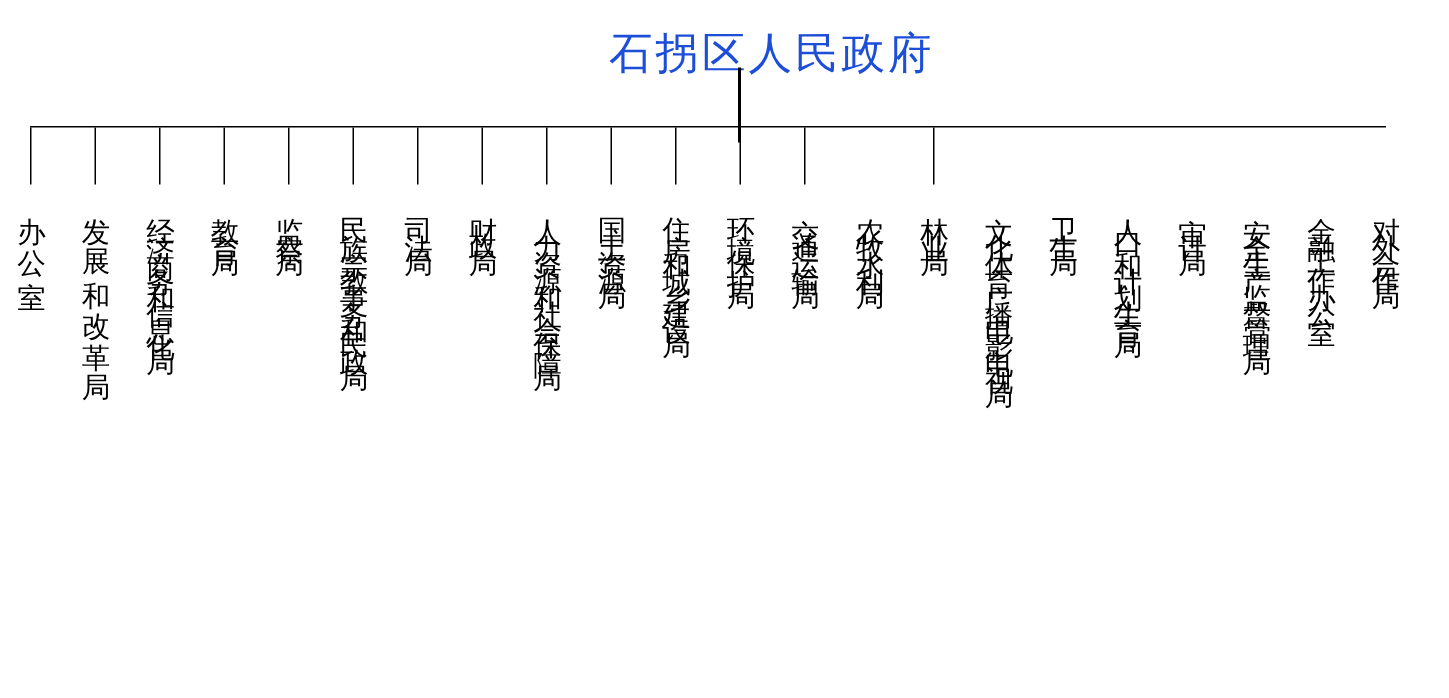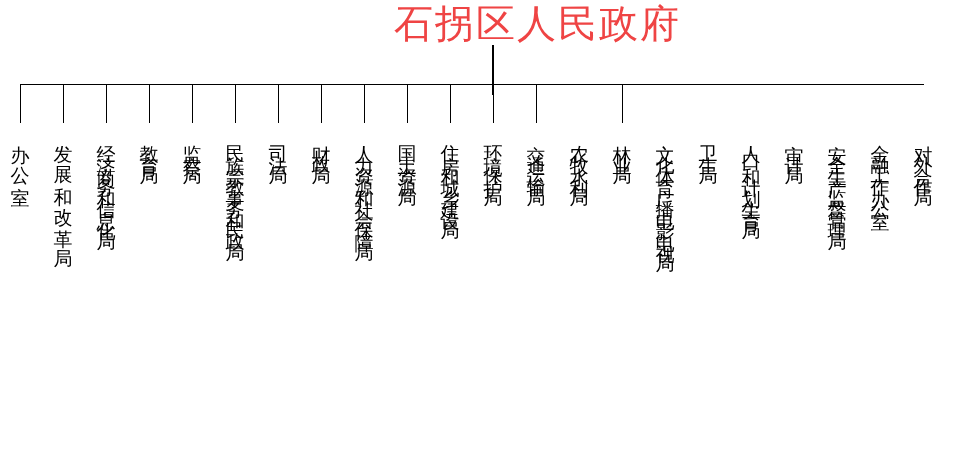--- a/index.html
+++ b/index.html
@@ -12,26 +12,26 @@
     width: 966px;
     height: 465px;
     background: #ffffff;
     overflow: hidden;
     font-family: "Liberation Serif", serif;
   }
   .chart-title {
     position: absolute;
     left: 390px;
     top: 4px;
-    margin: 4px;
-    font-size: 39px;
+    margin: 16px;
+    font-size: 29px;
     font-weight: normal;
     letter-spacing: 2px;
     line-height: 32px;
-    color: #ef4444;
+    color: #1d4ed8;
     white-space: nowrap;
   }
   .trunk {
     position: absolute;
     left: 492px;
     top: 45px;
     width: 2px;
     height: 50px;
     background: #000000;
   }

